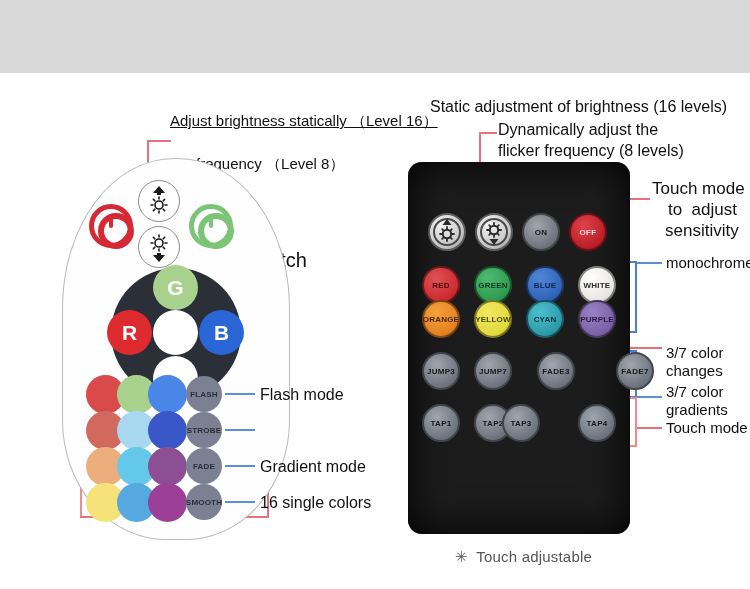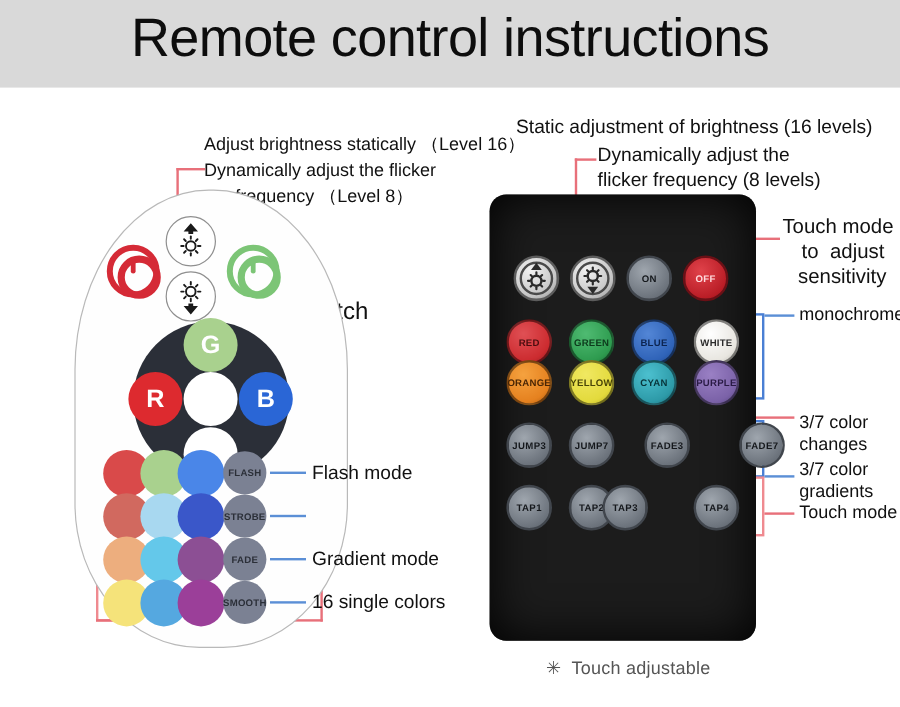--- a/index.html
+++ b/index.html
@@ -140,24 +140,22 @@
     font-size:15px;color:#555;letter-spacing:.2px;
     font-family:"Liberation Sans", sans-serif;white-space:pre;
   }
 </style>
 </head>
 <body>
 
 <div id="stage">
 
   <div class="header-bar"></div>
-  <div class="header-title">Remote control instructions</div>
-
-  <div class="anno" style="left:170px;top:112px;">Adjust brightness statically （Level 16）</div>
-  <div class="anno" style="left:170px;top:134px;">Dynamically adjust the flicker</div>
+
+  <div class="anno" style="left:170px;top:112px;text-decoration:underline;">Adjust brightness statically （Level 16）</div>
   <div class="anno" style="left:196px;top:155px;">frequency （Level 8）</div>
 
   <div class="ln h" style="left:147px;top:140px;width:24px;"></div>
   <div class="ln v" style="left:147px;top:140px;height:40px;"></div>
 
   <div class="box" style="left:133px;top:176px;width:52px;height:96px;"></div>
 
   <div class="anno big" style="left:248px;top:248px;font-size:20px;">Switch</div>
   <div class="ln blue h" style="left:121px;top:262px;width:122px;"></div>
   <div class="ln blue v" style="left:121px;top:254px;height:10px;"></div>

